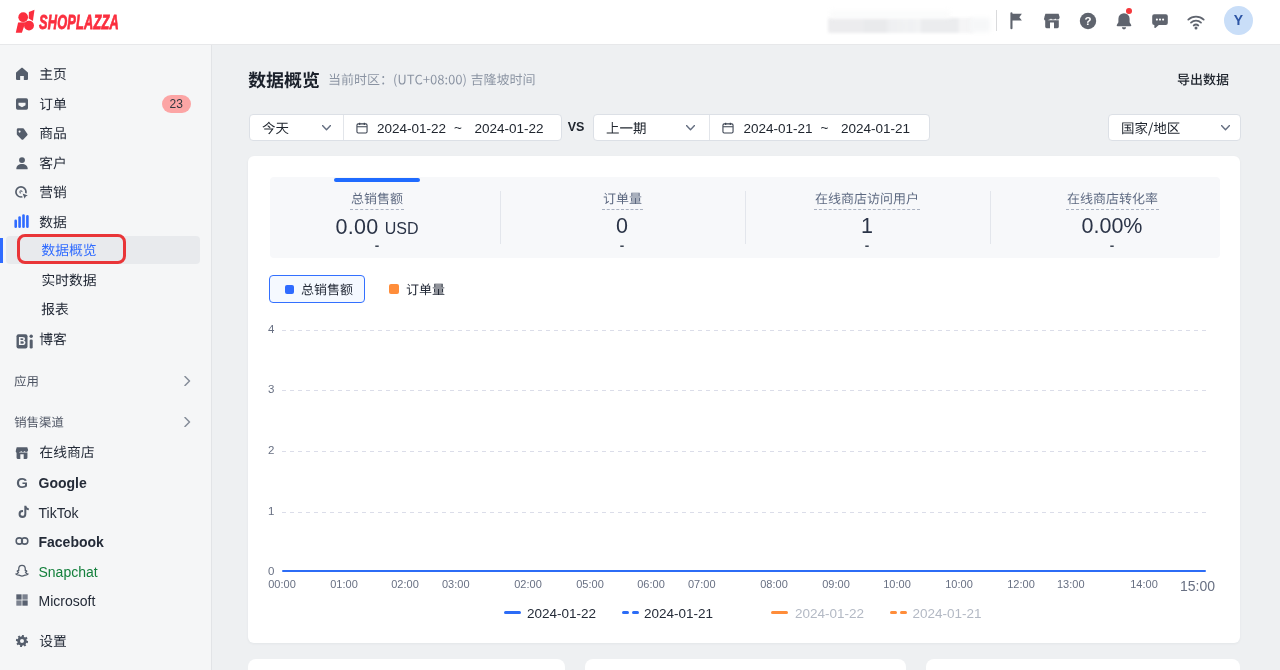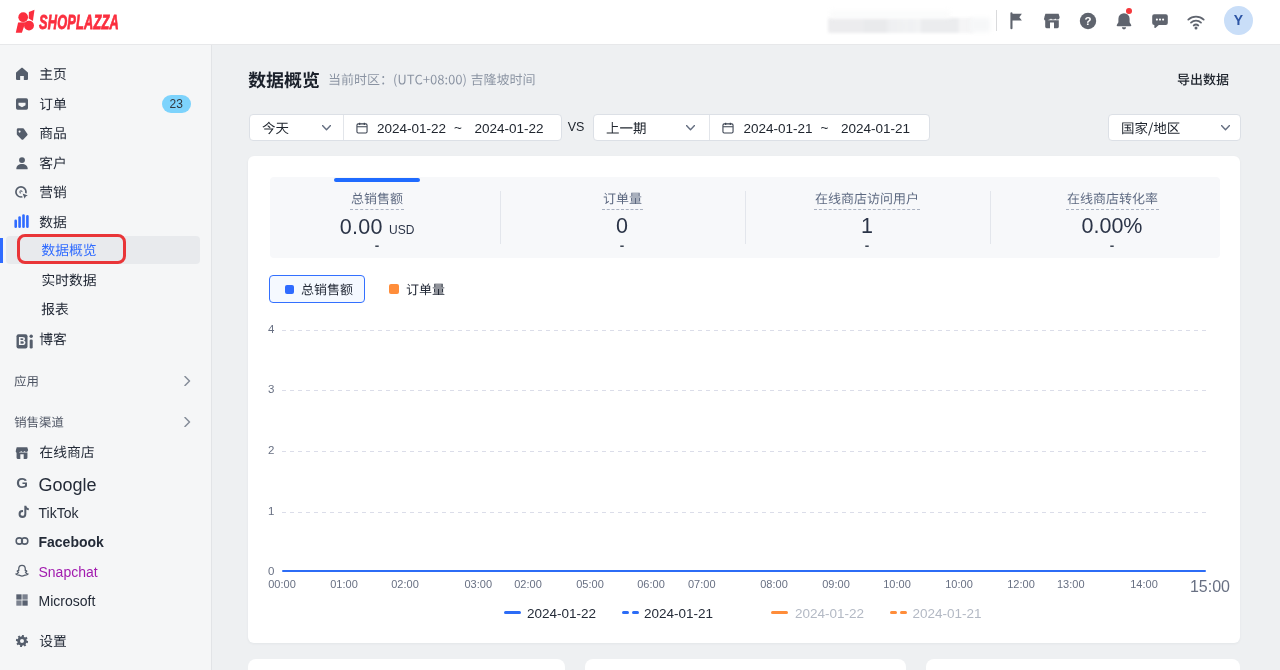--- a/index.html
+++ b/index.html
@@ -89,29 +89,29 @@
   </svg>
 <svg style="position:absolute;left:14px;top:372.2px;overflow:visible" width="25" height="18" viewBox="0 -13.8 25 18.1">
     <path d="M3.3 -6.1C3.8 -4.8 4.4 -3.0 4.7 -1.8L5.5 -2.2C5.3 -3.4 4.7 -5.1 4.1 -6.5ZM6.0 -6.8C6.4 -5.5 6.9 -3.7 7.1 -2.5L8.0 -2.8C7.8 -4.0 7.3 -5.7 6.9 -7.1ZM5.9 -10.4C6.1 -9.9 6.3 -9.3 6.5 -8.9H1.5V-5.5C1.5 -3.7 1.4 -1.2 0.5 0.6C0.7 0.7 1.1 0.9 1.3 1.1C2.3 -0.8 2.5 -3.6 2.5 -5.5V-8.0H11.8V-8.9H7.6C7.4 -9.3 7.1 -10.1 6.8 -10.6ZM2.6 -0.5V0.4H11.9V-0.5H8.6C9.7 -2.4 10.6 -4.7 11.2 -6.8L10.2 -7.1C9.8 -5.0 8.8 -2.4 7.6 -0.5Z M14.4 -9.6V-5.1C14.4 -3.3 14.3 -1.1 12.9 0.5C13.1 0.6 13.5 0.9 13.6 1.1C14.6 0.0 15.0 -1.4 15.2 -2.8H18.3V0.9H19.3V-2.8H22.7V-0.3C22.7 -0.1 22.6 0.0 22.3 0.0C22.1 0.1 21.2 0.1 20.4 0.0C20.5 0.3 20.6 0.7 20.7 0.9C21.9 0.9 22.6 0.9 23.0 0.8C23.4 0.6 23.6 0.3 23.6 -0.3V-9.6ZM15.3 -8.7H18.3V-6.7H15.3ZM22.7 -8.7V-6.7H19.3V-8.7ZM15.3 -5.8H18.3V-3.7H15.3C15.3 -4.2 15.3 -4.7 15.3 -5.1ZM22.7 -5.8V-3.7H19.3V-5.8Z" fill="#4d5463"></path>
   </svg>
 <svg style="position:absolute;left:14px;top:413.2px;overflow:visible" width="50" height="18" viewBox="0 -13.8 50 18.1">
     <path d="M5.5 -9.7C6.0 -9.0 6.5 -8.0 6.7 -7.4L7.5 -7.8C7.2 -8.4 6.7 -9.4 6.2 -10.1ZM11.1 -10.2C10.8 -9.4 10.2 -8.4 9.8 -7.8L10.5 -7.4C10.9 -8.0 11.5 -9.0 11.9 -9.8ZM2.2 -10.5C1.9 -9.3 1.2 -8.2 0.5 -7.5C0.6 -7.3 0.9 -6.8 0.9 -6.6C1.3 -7.0 1.7 -7.6 2.1 -8.1H5.1V-9.0H2.5C2.7 -9.4 2.9 -9.8 3.0 -10.2ZM0.8 -4.3V-3.4H2.6V-1.0C2.6 -0.4 2.2 -0.1 2.0 0.1C2.1 0.2 2.4 0.6 2.4 0.8C2.6 0.6 3.0 0.4 5.1 -0.8C5.0 -0.9 4.9 -1.3 4.9 -1.6L3.4 -0.8V-3.4H5.2V-4.3H3.4V-6.0H4.9V-6.8H1.3V-6.0H2.6V-4.3ZM6.5 -3.9H10.7V-2.5H6.5ZM6.5 -4.7V-6.1H10.7V-4.7ZM8.2 -10.5V-6.9H5.7V1.0H6.5V-1.7H10.7V-0.2C10.7 -0.0 10.6 0.0 10.5 0.0C10.3 0.1 9.6 0.1 8.9 0.0C9.1 0.3 9.2 0.7 9.2 0.9C10.2 0.9 10.8 0.9 11.1 0.7C11.4 0.6 11.6 0.3 11.6 -0.2V-6.9L10.7 -6.9H9.1V-10.5Z M15.6 -10.5C15.0 -9.1 14.0 -7.7 12.9 -6.8C13.1 -6.7 13.4 -6.3 13.6 -6.1C13.9 -6.5 14.3 -6.9 14.7 -7.3V-3.2H15.6V-3.7H23.8V-4.4H19.7V-5.4H22.9V-6.0H19.7V-6.9H22.9V-7.6H19.7V-8.4H23.5V-9.1H19.9C19.7 -9.6 19.4 -10.1 19.2 -10.5L18.3 -10.3C18.5 -9.9 18.7 -9.5 18.9 -9.1H15.9C16.1 -9.5 16.3 -9.9 16.5 -10.2ZM14.7 -2.8V1.0H15.6V0.4H22.1V1.0H23.0V-2.8ZM15.6 -0.4V-2.0H22.1V-0.4ZM18.8 -6.9V-6.0H15.6V-6.9ZM18.8 -7.6H15.6V-8.4H18.8ZM18.8 -5.4V-4.4H15.6V-5.4Z M25.5 -8.1C26.3 -7.9 27.2 -7.5 27.7 -7.1L28.2 -7.8C27.7 -8.2 26.7 -8.5 26.0 -8.8ZM26.4 -9.9C27.2 -9.6 28.1 -9.2 28.6 -8.9L29.0 -9.5C28.5 -9.9 27.6 -10.3 26.9 -10.5ZM25.9 -4.4 26.5 -3.7C27.3 -4.6 28.3 -5.6 29.1 -6.5L28.5 -7.2C27.6 -6.2 26.6 -5.1 25.9 -4.4ZM36.5 -10.1H29.7V-4.3H30.8V-3.3H25.7V-2.5H29.9C28.8 -1.4 27.0 -0.4 25.5 0.1C25.7 0.2 25.9 0.6 26.1 0.8C27.8 0.2 29.6 -0.9 30.8 -2.2V1.0H31.7V-2.1C32.9 -0.9 34.7 0.2 36.4 0.7C36.5 0.5 36.8 0.1 37.0 -0.1C35.4 -0.5 33.6 -1.4 32.5 -2.5H36.8V-3.3H31.7V-4.3H36.7V-5.1H30.6V-6.0H35.9V-8.5H30.6V-9.3H36.5ZM30.6 -7.8H35.0V-6.7H30.6Z M38.3 -9.6C39.0 -8.9 39.8 -8.0 40.1 -7.5L40.9 -8.0C40.5 -8.6 39.7 -9.4 39.0 -10.0ZM43.2 -4.6H47.4V-3.6H43.2ZM43.2 -2.9H47.4V-1.8H43.2ZM43.2 -6.3H47.4V-5.3H43.2ZM42.3 -7.0V-1.1H48.3V-7.0H45.3C45.4 -7.3 45.6 -7.7 45.7 -8.1H49.3V-8.8H47.0C47.3 -9.3 47.6 -9.8 47.9 -10.2L47.0 -10.5C46.8 -10.0 46.4 -9.3 46.0 -8.8H43.7L44.4 -9.2C44.2 -9.5 43.8 -10.1 43.5 -10.6L42.7 -10.2C43.0 -9.8 43.4 -9.2 43.5 -8.8H41.4V-8.1H44.7C44.6 -7.7 44.5 -7.3 44.4 -7.0ZM40.8 -6.0H38.1V-5.2H39.9V-1.3C39.3 -1.1 38.7 -0.6 38.0 0.1L38.6 0.9C39.2 0.1 39.9 -0.6 40.3 -0.6C40.6 -0.6 41.0 -0.2 41.5 0.1C42.4 0.6 43.5 0.7 45.0 0.7C46.2 0.7 48.4 0.6 49.3 0.6C49.3 0.3 49.4 -0.1 49.5 -0.3C48.3 -0.2 46.5 -0.1 45.0 -0.1C43.6 -0.1 42.5 -0.2 41.8 -0.7C41.3 -0.9 41.0 -1.1 40.8 -1.2Z" fill="#4d5463"></path>
   </svg>
 <svg style="position:absolute;left:38.5px;top:442.1px;overflow:visible" width="56" height="20" viewBox="0 -15.4 56 20.3">
     <path d="M5.5 -11.8C5.3 -11.0 5.0 -10.3 4.7 -9.6H0.9V-8.6H4.3C3.4 -6.8 2.1 -5.1 0.5 -4.0C0.7 -3.8 1.0 -3.3 1.1 -3.0C1.7 -3.5 2.2 -3.9 2.7 -4.5V1.1H3.8V-5.7C4.4 -6.6 5.0 -7.6 5.5 -8.6H13.1V-9.6H5.9C6.1 -10.2 6.4 -10.9 6.6 -11.5ZM8.4 -7.9V-5.2H5.2V-4.2H8.4V-0.2H4.7V0.8H13.1V-0.2H9.4V-4.2H12.6V-5.2H9.4V-7.9Z M14.8 -0.8 15.0 0.3C16.3 -0.1 17.9 -0.6 19.6 -1.1L19.4 -2.0C17.7 -1.5 15.9 -1.0 14.8 -0.8ZM23.9 -10.9C24.6 -10.6 25.4 -10.0 25.9 -9.6L26.5 -10.3C26.1 -10.7 25.2 -11.2 24.5 -11.5ZM15.0 -5.9C15.2 -6.0 15.5 -6.1 17.2 -6.3C16.6 -5.4 16.1 -4.7 15.8 -4.4C15.4 -3.9 15.1 -3.6 14.8 -3.5C14.9 -3.2 15.0 -2.8 15.1 -2.5C15.4 -2.7 15.9 -2.9 19.4 -3.6C19.3 -3.8 19.3 -4.2 19.4 -4.5L16.6 -3.9C17.7 -5.2 18.7 -6.7 19.6 -8.3L18.7 -8.8C18.5 -8.3 18.2 -7.8 17.9 -7.3L16.1 -7.1C16.9 -8.3 17.7 -9.8 18.3 -11.3L17.3 -11.7C16.8 -10.0 15.8 -8.2 15.5 -7.8C15.1 -7.3 14.9 -7.0 14.7 -6.9C14.8 -6.6 15.0 -6.1 15.0 -5.9ZM26.4 -4.9C25.9 -4.0 25.1 -3.2 24.2 -2.5C24.0 -3.2 23.8 -4.1 23.6 -5.1L27.2 -5.8L27.0 -6.7L23.5 -6.1C23.4 -6.7 23.4 -7.3 23.3 -7.9L26.8 -8.5L26.6 -9.4L23.3 -8.9C23.2 -9.8 23.2 -10.8 23.2 -11.8H22.2C22.2 -10.7 22.2 -9.7 22.3 -8.7L20.1 -8.4L20.2 -7.4L22.3 -7.8C22.4 -7.1 22.4 -6.5 22.5 -5.9L19.8 -5.4L19.9 -4.4L22.6 -4.9C22.8 -3.8 23.0 -2.7 23.3 -1.9C22.1 -1.1 20.8 -0.4 19.3 0.0C19.6 0.2 19.9 0.6 20.0 0.9C21.3 0.4 22.6 -0.2 23.7 -0.9C24.2 0.3 25.0 1.1 26.0 1.1C27.0 1.1 27.3 0.6 27.5 -1.0C27.2 -1.1 26.9 -1.3 26.7 -1.5C26.6 -0.3 26.5 0.1 26.1 0.1C25.5 0.1 25.0 -0.5 24.5 -1.5C25.6 -2.4 26.6 -3.4 27.3 -4.5Z M31.8 -9.0C32.1 -8.5 32.5 -7.8 32.7 -7.4L33.7 -7.8C33.5 -8.2 33.1 -8.8 32.8 -9.3ZM35.8 -5.7C36.8 -5.0 38.0 -4.1 38.6 -3.5L39.2 -4.2C38.6 -4.8 37.4 -5.7 36.4 -6.3ZM33.5 -6.2C32.9 -5.5 31.9 -4.8 31.1 -4.3C31.2 -4.1 31.5 -3.6 31.6 -3.4C32.5 -4.0 33.6 -5.0 34.3 -5.8ZM37.2 -9.2C37.0 -8.7 36.6 -7.9 36.2 -7.3H29.7V1.1H30.7V-6.4H39.4V-0.1C39.4 0.2 39.3 0.2 39.1 0.2C38.9 0.3 38.1 0.3 37.2 0.2C37.3 0.5 37.5 0.8 37.5 1.0C38.7 1.0 39.4 1.0 39.8 0.9C40.3 0.8 40.4 0.5 40.4 -0.0V-7.3H37.3C37.6 -7.8 38.0 -8.4 38.3 -9.0ZM32.4 -3.9V-0.0H33.3V-0.7H37.5V-3.9ZM33.3 -3.1H36.7V-1.5H33.3ZM34.2 -11.6C34.4 -11.2 34.6 -10.7 34.7 -10.2H28.9V-9.3H41.2V-10.2H35.9C35.7 -10.7 35.4 -11.3 35.2 -11.8Z M46.1 -4.0V0.9H47.1V0.4H53.0V0.9H54.1V-4.0H50.2V-5.9H54.8V-6.9H50.2V-8.6H49.2V-4.0ZM47.1 -0.6V-3.1H53.0V-0.6ZM48.5 -11.5C48.8 -11.0 49.1 -10.5 49.3 -10.1H43.8V-6.4C43.8 -4.4 43.6 -1.5 42.4 0.5C42.7 0.6 43.1 1.0 43.3 1.1C44.6 -1.0 44.8 -4.2 44.8 -6.4V-9.0H55.2V-10.1H50.4C50.3 -10.6 49.9 -11.2 49.5 -11.7Z" fill="#242b38"></path>
   </svg>
-<div style="position:absolute;left:38.5px;top:475px;font-size:18px;color:#242b38;font-weight:400;white-space:nowrap;">Google</div>
+<div style="position:absolute;left:38.5px;top:475px;font-size:14px;color:#242b38;font-weight:700;white-space:nowrap;">Google</div>
 <div style="position:absolute;left:38.5px;top:504.5px;font-size:14px;color:#242b38;font-weight:400;white-space:nowrap;">TikTok</div>
 <div style="position:absolute;left:38.5px;top:534px;font-size:14px;color:#242b38;font-weight:700;white-space:nowrap;">Facebook</div>
-<div style="position:absolute;left:38.5px;top:563.5px;font-size:14px;color:#a21caf;font-weight:400;white-space:nowrap;">Snapchat</div>
+<div style="position:absolute;left:38.5px;top:563.5px;font-size:14px;color:#15803d;font-weight:400;white-space:nowrap;">Snapchat</div>
 <div style="position:absolute;left:38.5px;top:593px;font-size:14px;color:#242b38;font-weight:400;white-space:nowrap;">Microsoft</div>
 <svg style="position:absolute;left:38.5px;top:630.6px;overflow:visible" width="28" height="20" viewBox="0 -15.4 28 20.3">
     <path d="M1.7 -10.9C2.5 -10.2 3.4 -9.3 3.8 -8.7L4.5 -9.4C4.1 -10.0 3.1 -10.9 2.4 -11.5ZM0.6 -7.4V-6.4H2.6V-1.3C2.6 -0.7 2.1 -0.2 1.9 -0.1C2.1 0.2 2.4 0.6 2.5 0.8C2.7 0.6 3.0 0.3 5.5 -1.6C5.4 -1.8 5.2 -2.2 5.2 -2.5L3.6 -1.3V-7.4ZM6.9 -11.3V-9.7C6.9 -8.7 6.6 -7.5 4.7 -6.7C4.9 -6.5 5.3 -6.1 5.4 -5.9C7.4 -6.8 7.9 -8.4 7.9 -9.7V-10.3H10.3V-8.0C10.3 -7.0 10.5 -6.6 11.5 -6.6C11.7 -6.6 12.4 -6.6 12.6 -6.6C12.9 -6.6 13.1 -6.6 13.3 -6.6C13.3 -6.9 13.2 -7.3 13.2 -7.5C13.0 -7.5 12.8 -7.5 12.6 -7.5C12.4 -7.5 11.7 -7.5 11.6 -7.5C11.4 -7.5 11.3 -7.6 11.3 -8.0V-11.3ZM11.3 -4.6C10.8 -3.5 10.0 -2.5 9.1 -1.8C8.1 -2.6 7.4 -3.5 6.9 -4.6ZM5.4 -5.6V-4.6H6.1L5.9 -4.5C6.5 -3.2 7.3 -2.1 8.3 -1.2C7.2 -0.5 6.0 -0.1 4.8 0.2C5.0 0.4 5.2 0.9 5.3 1.1C6.6 0.8 7.9 0.2 9.1 -0.5C10.1 0.2 11.4 0.8 12.8 1.2C13.0 0.9 13.3 0.4 13.5 0.2C12.1 -0.1 10.9 -0.5 9.9 -1.2C11.1 -2.2 12.1 -3.6 12.6 -5.3L12.0 -5.6L11.8 -5.6Z M23.1 -10.5H25.5V-9.2H23.1ZM19.8 -10.5H22.1V-9.2H19.8ZM16.6 -10.5H18.9V-9.2H16.6ZM16.7 -6.0V-0.1H14.8V0.7H27.2V-0.1H25.3V-6.0H20.9L21.1 -6.8H26.9V-7.6H21.3L21.4 -8.4H26.5V-11.2H15.6V-8.4H20.4L20.2 -7.6H15.0V-6.8H20.1L19.9 -6.0ZM17.7 -0.1V-1.0H24.3V-0.1ZM17.7 -3.9H24.3V-3.0H17.7ZM17.7 -4.5V-5.3H24.3V-4.5ZM17.7 -2.4H24.3V-1.6H17.7Z" fill="#242b38"></path>
   </svg>
-<div style="position:absolute;left:162px;top:94.7px;width:28.5px;height:18px;border-radius:9px;background:#7dd3fc;text-align:center;line-height:18px;font-size:12px;color:#32383f">23</div>
+<div style="position:absolute;left:162px;top:94.7px;width:28.5px;height:18px;border-radius:9px;background:#fca5a5;text-align:center;line-height:18px;font-size:12px;color:#32383f">23</div>
 <div style="position:absolute;left:16.5px;top:234px;width:103px;height:24px;border:3px solid #e93538;border-radius:8px"></div>
 <svg style="position:absolute;left:182px;top:376px" width="10" height="10" viewBox="0 0 10 10">
     <path d="M3 0.5 L7.5 5 L3 9.5" fill="none" stroke="#868d99" stroke-width="1.5" stroke-linecap="round" stroke-linejoin="round"></path>
   </svg>
 <svg style="position:absolute;left:182px;top:417px" width="10" height="10" viewBox="0 0 10 10">
     <path d="M3 0.5 L7.5 5 L3 9.5" fill="none" stroke="#868d99" stroke-width="1.5" stroke-linecap="round" stroke-linejoin="round"></path>
   </svg>
 <svg style="position:absolute;left:13.7px;top:66.0px" width="16" height="16" viewBox="0 0 20 20">
     <path d="M9.4 2.3 a1 1 0 0 1 1.2 0 L17 7.9 a1.3 1.3 0 0 1 .5 1 v7.4 a1.35 1.35 0 0 1 -1.35 1.35 H12.3 V12.4 H7.7 v5.25 H3.85 A1.35 1.35 0 0 1 2.5 16.3 V8.9 a1.3 1.3 0 0 1 .5 -1 Z" fill="#555e6c"></path>
   </svg>
@@ -192,21 +192,21 @@
 <div style="position:absolute;left:1108px;top:114px;width:133px;height:27px;background:#fff;border:1px solid #dce0e6;box-sizing:border-box;border-radius:4px"></div>
 <svg style="position:absolute;left:262px;top:117.7px;overflow:visible" width="27" height="20" viewBox="0 -14.9 27 19.6">
     <path d="M5.3 -7.2C6.2 -6.5 7.3 -5.6 7.8 -5.0L8.6 -5.7C8.0 -6.3 6.8 -7.2 6.0 -7.8ZM2.2 -4.7V-3.7H9.7C8.8 -2.4 7.4 -0.7 6.2 0.6L7.3 1.1C8.7 -0.6 10.5 -2.9 11.6 -4.4L10.8 -4.8L10.6 -4.7ZM6.7 -11.4C5.3 -9.4 2.9 -7.5 0.5 -6.4C0.8 -6.2 1.1 -5.8 1.2 -5.5C3.3 -6.5 5.3 -8.1 6.8 -9.8C8.3 -8.2 10.4 -6.5 12.2 -5.6C12.4 -5.9 12.8 -6.3 13.0 -6.5C11.1 -7.3 8.8 -9.0 7.4 -10.6L7.7 -11.0Z M14.4 -6.1V-5.1H19.4C18.9 -3.2 17.6 -1.2 14.1 0.2C14.3 0.4 14.6 0.8 14.7 1.1C18.2 -0.4 19.6 -2.4 20.3 -4.4C21.4 -1.7 23.2 0.1 25.9 1.0C26.0 0.8 26.3 0.4 26.5 0.1C23.8 -0.7 21.9 -2.6 21.0 -5.1H26.1V-6.1H20.6C20.7 -6.7 20.7 -7.2 20.7 -7.7V-9.3H25.6V-10.3H14.9V-9.3H19.6V-7.7C19.6 -7.2 19.6 -6.7 19.5 -6.1Z" fill="#20262f"></path>
   </svg>
 <svg style="position:absolute;left:606px;top:117.7px;overflow:visible" width="40" height="20" viewBox="0 -14.9 40 19.6">
     <path d="M5.8 -11.1V-0.6H0.7V0.4H12.8V-0.6H6.8V-6.0H11.9V-7.0H6.8V-11.1Z M14.1 -5.8V-4.7H26.5V-5.8Z M29.4 -1.9C29.0 -1.0 28.3 -0.1 27.5 0.5C27.8 0.6 28.2 0.9 28.4 1.1C29.1 0.4 29.9 -0.6 30.4 -1.7ZM31.3 -1.5C31.9 -0.9 32.5 0.0 32.7 0.6L33.6 0.1C33.3 -0.5 32.7 -1.3 32.1 -1.9ZM38.5 -9.7V-7.6H35.8V-9.7ZM34.8 -10.7V-5.8C34.8 -3.8 34.7 -1.2 33.6 0.6C33.8 0.7 34.2 1.0 34.4 1.1C35.2 -0.1 35.6 -1.9 35.7 -3.5H38.5V-0.2C38.5 -0.0 38.5 0.0 38.3 0.1C38.1 0.1 37.4 0.1 36.7 0.0C36.8 0.3 36.9 0.8 37.0 1.0C38.0 1.0 38.6 1.0 39.0 0.8C39.4 0.7 39.5 0.4 39.5 -0.2V-10.7ZM38.5 -6.7V-4.4H35.7C35.8 -4.9 35.8 -5.3 35.8 -5.8V-6.7ZM32.2 -11.2V-9.5H29.8V-11.2H28.8V-9.5H27.7V-8.6H28.8V-3.1H27.5V-2.2H34.2V-3.1H33.2V-8.6H34.2V-9.5H33.2V-11.2ZM29.8 -8.6H32.2V-7.4H29.8ZM29.8 -6.6H32.2V-5.3H29.8ZM29.8 -4.5H32.2V-3.1H29.8Z" fill="#20262f"></path>
   </svg>
 <svg style="position:absolute;left:1121px;top:117.7px;overflow:visible" width="59" height="20" viewBox="0 -14.9 59 19.6">
     <path d="M8.0 -4.3C8.5 -3.9 9.1 -3.2 9.3 -2.8L10.0 -3.2C9.7 -3.6 9.2 -4.3 8.7 -4.7ZM3.1 -2.6V-1.8H10.5V-2.6H7.2V-4.9H9.9V-5.8H7.2V-7.7H10.2V-8.6H3.3V-7.7H6.2V-5.8H3.6V-4.9H6.2V-2.6ZM1.2 -10.7V1.1H2.2V0.4H11.3V1.1H12.3V-10.7ZM2.2 -0.5V-9.8H11.3V-0.5Z M19.2 -11.1C19.4 -10.8 19.6 -10.5 19.7 -10.1H14.6V-7.3H15.6V-9.2H24.9V-7.3H26.0V-10.1H20.9C20.8 -10.5 20.5 -11.0 20.3 -11.4ZM24.2 -6.5C23.4 -5.8 22.2 -4.9 21.2 -4.2C20.9 -5.0 20.4 -5.7 19.8 -6.3C20.1 -6.5 20.5 -6.8 20.7 -7.0H24.2V-7.9H16.3V-7.0H19.4C18.1 -6.2 16.3 -5.5 14.6 -5.0C14.8 -4.9 15.0 -4.4 15.1 -4.3C16.4 -4.6 17.8 -5.2 19.0 -5.8C19.3 -5.6 19.5 -5.3 19.7 -5.0C18.5 -4.2 16.3 -3.2 14.6 -2.8C14.7 -2.6 15.0 -2.2 15.1 -2.0C16.7 -2.5 18.8 -3.5 20.1 -4.4C20.3 -4.0 20.4 -3.7 20.5 -3.4C19.1 -2.2 16.5 -0.9 14.3 -0.4C14.5 -0.2 14.7 0.2 14.8 0.4C16.8 -0.2 19.1 -1.3 20.7 -2.5C20.8 -1.4 20.5 -0.4 20.1 -0.1C19.9 0.1 19.6 0.1 19.3 0.1C19.0 0.1 18.5 0.1 18.0 0.1C18.2 0.4 18.3 0.8 18.3 1.0C18.7 1.0 19.2 1.1 19.5 1.1C20.1 1.1 20.4 0.9 20.9 0.6C21.6 0.0 21.9 -1.7 21.5 -3.4L22.1 -3.8C22.9 -1.8 24.1 -0.3 25.9 0.5C26.0 0.2 26.3 -0.1 26.5 -0.3C24.8 -1.0 23.5 -2.5 22.9 -4.3C23.7 -4.8 24.4 -5.3 25.0 -5.8Z M27.1 2.4H28.1L32.1 -10.7H31.2Z M38.1 -10.1V-6.4L36.6 -5.8L37.0 -4.9L38.1 -5.3V-1.1C38.1 0.4 38.5 0.8 40.1 0.8C40.4 0.8 43.0 0.8 43.4 0.8C44.8 0.8 45.2 0.2 45.3 -1.7C45.0 -1.7 44.6 -1.9 44.4 -2.1C44.3 -0.5 44.2 -0.1 43.4 -0.1C42.8 -0.1 40.6 -0.1 40.1 -0.1C39.2 -0.1 39.1 -0.3 39.1 -1.0V-5.8L40.9 -6.5V-1.9H41.8V-6.9L43.7 -7.7C43.7 -5.6 43.7 -4.1 43.6 -3.7C43.6 -3.4 43.4 -3.4 43.2 -3.4C43.1 -3.4 42.6 -3.4 42.3 -3.4C42.4 -3.2 42.5 -2.8 42.6 -2.5C42.9 -2.5 43.5 -2.5 43.8 -2.6C44.2 -2.7 44.5 -3.0 44.6 -3.5C44.7 -4.0 44.7 -6.1 44.7 -8.6L44.7 -8.8L44.0 -9.1L43.8 -8.9L43.6 -8.7L41.8 -8.0V-11.3H40.9V-7.6L39.1 -6.8V-10.1ZM32.7 -2.1 33.1 -1.1C34.3 -1.6 35.9 -2.3 37.3 -3.0L37.1 -3.9L35.5 -3.2V-7.1H37.1V-8.1H35.5V-11.2H34.6V-8.1H32.9V-7.1H34.6V-2.8C33.9 -2.5 33.3 -2.3 32.7 -2.1Z M58.3 -10.6H47.1V0.7H58.6V-0.3H48.1V-9.6H58.3ZM49.3 -7.9C50.3 -7.0 51.5 -6.0 52.6 -5.0C51.5 -3.8 50.2 -2.8 48.8 -2.0C49.1 -1.8 49.5 -1.4 49.7 -1.2C50.9 -2.1 52.2 -3.1 53.3 -4.3C54.5 -3.2 55.5 -2.1 56.2 -1.2L57.0 -2.0C56.3 -2.8 55.2 -3.9 54.0 -5.0C55.0 -6.1 55.9 -7.3 56.6 -8.6L55.7 -9.0C55.0 -7.8 54.2 -6.7 53.3 -5.7C52.2 -6.7 51.0 -7.7 50.0 -8.5Z" fill="#20262f"></path>
   </svg>
-<div style="position:absolute;left:556px;top:120px;width:40px;text-align:center;font-size:12.5px;font-weight:400;color:#20262f">VS</div>
+<div style="position:absolute;left:556px;top:120px;width:40px;text-align:center;font-size:12.5px;font-weight:700;color:#20262f">VS</div>
 <svg style="position:absolute;left:321.5px;top:125.0px" width="9" height="6" viewBox="0 0 9 6">
     <path d="M0.5 0.5 L4.5 4.7 L8.5 0.5" fill="none" stroke="#646e80" stroke-width="1.4" stroke-linecap="round" stroke-linejoin="round"></path>
   </svg>
 <svg style="position:absolute;left:685.5px;top:125.0px" width="9" height="6" viewBox="0 0 9 6">
     <path d="M0.5 0.5 L4.5 4.7 L8.5 0.5" fill="none" stroke="#646e80" stroke-width="1.4" stroke-linecap="round" stroke-linejoin="round"></path>
   </svg>
 <svg style="position:absolute;left:1220.5px;top:125.0px" width="9" height="6" viewBox="0 0 9 6">
     <path d="M0.5 0.5 L4.5 4.7 L8.5 0.5" fill="none" stroke="#646e80" stroke-width="1.4" stroke-linecap="round" stroke-linejoin="round"></path>
   </svg>
 <svg style="position:absolute;left:356px;top:121.5px" width="12" height="12" viewBox="0 0 14 14">
@@ -242,21 +242,21 @@
   </svg>
 <div style="position:absolute;left:601.5px;top:207.5px;width:41.0px;height:1px;border-bottom:1px dashed #a9b1c0"></div>
 <svg style="position:absolute;left:815.0px;top:189.2px;overflow:visible" width="104" height="19" viewBox="0 -14.3 104 18.9">
     <path d="M5.1 -10.9C4.9 -10.3 4.7 -9.6 4.4 -8.9H0.8V-8.0H4.0C3.1 -6.3 2.0 -4.8 0.5 -3.7C0.7 -3.5 0.9 -3.1 1.0 -2.8C1.5 -3.2 2.1 -3.7 2.5 -4.1V1.0H3.5V-5.3C4.1 -6.1 4.6 -7.0 5.1 -8.0H12.2V-8.9H5.5C5.7 -9.5 5.9 -10.1 6.1 -10.7ZM7.8 -7.3V-4.8H4.8V-3.9H7.8V-0.2H4.3V0.7H12.2V-0.2H8.7V-3.9H11.7V-4.8H8.7V-7.3Z M13.7 -0.7 13.9 0.2C15.1 -0.1 16.7 -0.6 18.2 -1.0L18.0 -1.9C16.4 -1.4 14.8 -1.0 13.7 -0.7ZM22.2 -10.1C22.8 -9.8 23.6 -9.3 24.0 -9.0L24.6 -9.6C24.2 -9.9 23.4 -10.4 22.7 -10.7ZM13.9 -5.5C14.1 -5.6 14.4 -5.7 16.0 -5.9C15.4 -5.0 14.9 -4.4 14.7 -4.1C14.3 -3.6 14.0 -3.3 13.7 -3.3C13.8 -3.0 14.0 -2.6 14.0 -2.4C14.3 -2.5 14.7 -2.7 18.0 -3.3C18.0 -3.5 18.0 -3.9 18.0 -4.1L15.4 -3.7C16.4 -4.8 17.4 -6.3 18.2 -7.7L17.4 -8.2C17.1 -7.7 16.9 -7.2 16.6 -6.7L14.9 -6.6C15.7 -7.7 16.5 -9.1 17.0 -10.5L16.1 -10.9C15.6 -9.3 14.6 -7.7 14.4 -7.2C14.1 -6.8 13.8 -6.5 13.6 -6.4C13.7 -6.2 13.9 -5.7 13.9 -5.5ZM24.5 -4.5C24.0 -3.7 23.3 -3.0 22.5 -2.3C22.3 -3.0 22.1 -3.8 21.9 -4.8L25.3 -5.4L25.1 -6.3L21.8 -5.6C21.8 -6.2 21.7 -6.8 21.7 -7.4L24.9 -7.9L24.7 -8.7L21.6 -8.2C21.6 -9.1 21.6 -10.0 21.6 -10.9H20.6C20.6 -10.0 20.6 -9.0 20.7 -8.1L18.6 -7.8L18.8 -6.9L20.7 -7.2C20.8 -6.6 20.8 -6.0 20.9 -5.5L18.4 -5.0L18.5 -4.1L21.0 -4.6C21.2 -3.5 21.4 -2.5 21.7 -1.7C20.6 -1.0 19.3 -0.4 18.0 0.0C18.2 0.2 18.4 0.6 18.6 0.8C19.8 0.4 20.9 -0.2 22.0 -0.9C22.5 0.3 23.2 1.0 24.1 1.0C25.0 1.0 25.3 0.6 25.5 -0.9C25.3 -1.0 25.0 -1.2 24.8 -1.4C24.7 -0.2 24.6 0.1 24.2 0.1C23.7 0.1 23.2 -0.5 22.8 -1.4C23.8 -2.2 24.7 -3.1 25.4 -4.1Z M29.6 -8.4C29.8 -7.9 30.2 -7.2 30.4 -6.8L31.3 -7.2C31.1 -7.6 30.7 -8.2 30.4 -8.7ZM33.3 -5.3C34.1 -4.6 35.3 -3.8 35.8 -3.2L36.4 -3.9C35.8 -4.4 34.7 -5.3 33.8 -5.8ZM31.1 -5.7C30.6 -5.1 29.6 -4.4 28.9 -4.0C29.0 -3.8 29.2 -3.4 29.3 -3.2C30.1 -3.7 31.2 -4.6 31.9 -5.4ZM34.6 -8.6C34.3 -8.1 34.0 -7.3 33.6 -6.8H27.5V1.0H28.5V-6.0H36.6V-0.1C36.6 0.2 36.5 0.2 36.3 0.2C36.1 0.2 35.3 0.2 34.5 0.2C34.7 0.4 34.8 0.7 34.8 1.0C36.0 1.0 36.6 1.0 37.0 0.8C37.4 0.7 37.5 0.5 37.5 -0.0V-6.8H34.6C34.9 -7.3 35.3 -7.8 35.6 -8.3ZM30.1 -3.6V-0.0H30.9V-0.6H34.9V-3.6ZM30.9 -2.9H34.0V-1.4H30.9ZM31.7 -10.7C31.9 -10.4 32.1 -9.9 32.2 -9.5H26.8V-8.7H38.2V-9.5H33.3C33.1 -9.9 32.9 -10.5 32.7 -11.0Z M42.8 -3.8V0.9H43.7V0.4H49.3V0.8H50.2V-3.8H46.6V-5.5H50.9V-6.4H46.6V-8.0H45.6V-3.8ZM43.7 -0.5V-2.8H49.3V-0.5ZM45.1 -10.7C45.3 -10.3 45.6 -9.8 45.7 -9.3H40.6V-5.9C40.6 -4.0 40.5 -1.4 39.4 0.5C39.6 0.6 40.1 0.9 40.2 1.0C41.4 -0.9 41.6 -3.9 41.6 -5.9V-8.4H51.3V-9.3H46.8C46.7 -9.8 46.3 -10.4 46.0 -10.9Z M59.7 -10.7C59.9 -10.0 60.2 -9.2 60.3 -8.7L61.3 -9.0C61.2 -9.5 60.9 -10.3 60.6 -10.9ZM53.6 -10.1C54.2 -9.5 55.1 -8.6 55.5 -8.1L56.2 -8.8C55.8 -9.3 54.9 -10.1 54.3 -10.7ZM56.9 -8.6V-7.7H58.7C58.7 -4.4 58.5 -1.3 56.4 0.4C56.6 0.5 57.0 0.8 57.1 1.1C58.7 -0.3 59.3 -2.4 59.6 -4.9H62.5C62.3 -1.7 62.2 -0.4 61.9 -0.1C61.8 0.0 61.6 0.1 61.4 0.1C61.2 0.1 60.5 0.0 59.8 -0.0C60.0 0.2 60.1 0.6 60.1 0.9C60.8 0.9 61.4 1.0 61.8 0.9C62.2 0.9 62.5 0.8 62.7 0.5C63.1 0.0 63.3 -1.4 63.5 -5.3C63.5 -5.5 63.5 -5.8 63.5 -5.8H59.6C59.7 -6.4 59.7 -7.0 59.7 -7.7H64.4V-8.6ZM52.6 -6.9V-5.9H54.6V-1.6C54.6 -1.0 54.1 -0.5 53.9 -0.4C54.1 -0.2 54.4 0.2 54.5 0.5C54.7 0.2 55.0 -0.1 57.3 -1.9C57.3 -2.1 57.1 -2.4 57.0 -2.7L55.6 -1.6V-6.9Z M66.2 -8.0V1.0H67.2V-8.0ZM66.4 -10.3C67.0 -9.6 67.9 -8.7 68.3 -8.1L69.0 -8.6C68.6 -9.2 67.7 -10.1 67.1 -10.8ZM69.6 -10.2V-9.3H75.8V-0.3C75.8 -0.1 75.7 -0.0 75.5 -0.0C75.3 -0.0 74.5 0.0 73.7 -0.0C73.9 0.2 74.0 0.7 74.1 0.9C75.1 0.9 75.8 0.9 76.2 0.8C76.6 0.6 76.8 0.3 76.8 -0.3V-10.2ZM69.2 -7.0V-1.3H70.1V-2.2H73.7V-7.0ZM70.1 -6.1H72.8V-3.1H70.1Z M80.0 -10.0V-5.3C80.0 -3.5 79.9 -1.2 78.4 0.5C78.6 0.6 79.0 0.9 79.2 1.1C80.2 0.0 80.6 -1.5 80.8 -3.0H84.1V0.9H85.1V-3.0H88.6V-0.3C88.6 -0.1 88.5 0.0 88.2 0.0C88.0 0.1 87.1 0.1 86.2 0.0C86.3 0.3 86.5 0.7 86.5 1.0C87.7 1.0 88.5 1.0 88.9 0.8C89.4 0.7 89.5 0.4 89.5 -0.3V-10.0ZM81.0 -9.1H84.1V-7.0H81.0ZM88.6 -9.1V-7.0H85.1V-9.1ZM81.0 -6.1H84.1V-3.9H80.9C80.9 -4.4 81.0 -4.8 81.0 -5.3ZM88.6 -6.1V-3.9H85.1V-6.1Z M94.2 -8.0H101.0V-5.4H94.2L94.2 -6.1ZM96.7 -10.7C97.0 -10.2 97.3 -9.4 97.4 -8.9H93.2V-6.1C93.2 -4.1 93.0 -1.4 91.4 0.5C91.7 0.6 92.1 0.9 92.3 1.1C93.6 -0.4 94.0 -2.6 94.2 -4.5H101.0V-3.6H102.0V-8.9H97.9L98.5 -9.1C98.3 -9.6 98.0 -10.4 97.7 -11.0Z" fill="#5c6880"></path>
   </svg>
 <div style="position:absolute;left:814.0px;top:207.5px;width:106.0px;height:1px;border-bottom:1px dashed #a9b1c0"></div>
 <svg style="position:absolute;left:1066.5px;top:189.2px;overflow:visible" width="91" height="19" viewBox="0 -14.3 91 18.9">
     <path d="M5.1 -10.9C4.9 -10.3 4.7 -9.6 4.4 -8.9H0.8V-8.0H4.0C3.1 -6.3 2.0 -4.8 0.5 -3.7C0.7 -3.5 0.9 -3.1 1.0 -2.8C1.5 -3.2 2.1 -3.7 2.5 -4.1V1.0H3.5V-5.3C4.1 -6.1 4.6 -7.0 5.1 -8.0H12.2V-8.9H5.5C5.7 -9.5 5.9 -10.1 6.1 -10.7ZM7.8 -7.3V-4.8H4.8V-3.9H7.8V-0.2H4.3V0.7H12.2V-0.2H8.7V-3.9H11.7V-4.8H8.7V-7.3Z M13.7 -0.7 13.9 0.2C15.1 -0.1 16.7 -0.6 18.2 -1.0L18.0 -1.9C16.4 -1.4 14.8 -1.0 13.7 -0.7ZM22.2 -10.1C22.8 -9.8 23.6 -9.3 24.0 -9.0L24.6 -9.6C24.2 -9.9 23.4 -10.4 22.7 -10.7ZM13.9 -5.5C14.1 -5.6 14.4 -5.7 16.0 -5.9C15.4 -5.0 14.9 -4.4 14.7 -4.1C14.3 -3.6 14.0 -3.3 13.7 -3.3C13.8 -3.0 14.0 -2.6 14.0 -2.4C14.3 -2.5 14.7 -2.7 18.0 -3.3C18.0 -3.5 18.0 -3.9 18.0 -4.1L15.4 -3.7C16.4 -4.8 17.4 -6.3 18.2 -7.7L17.4 -8.2C17.1 -7.7 16.9 -7.2 16.6 -6.7L14.9 -6.6C15.7 -7.7 16.5 -9.1 17.0 -10.5L16.1 -10.9C15.6 -9.3 14.6 -7.7 14.4 -7.2C14.1 -6.8 13.8 -6.5 13.6 -6.4C13.7 -6.2 13.9 -5.7 13.9 -5.5ZM24.5 -4.5C24.0 -3.7 23.3 -3.0 22.5 -2.3C22.3 -3.0 22.1 -3.8 21.9 -4.8L25.3 -5.4L25.1 -6.3L21.8 -5.6C21.8 -6.2 21.7 -6.8 21.7 -7.4L24.9 -7.9L24.7 -8.7L21.6 -8.2C21.6 -9.1 21.6 -10.0 21.6 -10.9H20.6C20.6 -10.0 20.6 -9.0 20.7 -8.1L18.6 -7.8L18.8 -6.9L20.7 -7.2C20.8 -6.6 20.8 -6.0 20.9 -5.5L18.4 -5.0L18.5 -4.1L21.0 -4.6C21.2 -3.5 21.4 -2.5 21.7 -1.7C20.6 -1.0 19.3 -0.4 18.0 0.0C18.2 0.2 18.4 0.6 18.6 0.8C19.8 0.4 20.9 -0.2 22.0 -0.9C22.5 0.3 23.2 1.0 24.1 1.0C25.0 1.0 25.3 0.6 25.5 -0.9C25.3 -1.0 25.0 -1.2 24.8 -1.4C24.7 -0.2 24.6 0.1 24.2 0.1C23.7 0.1 23.2 -0.5 22.8 -1.4C23.8 -2.2 24.7 -3.1 25.4 -4.1Z M29.6 -8.4C29.8 -7.9 30.2 -7.2 30.4 -6.8L31.3 -7.2C31.1 -7.6 30.7 -8.2 30.4 -8.7ZM33.3 -5.3C34.1 -4.6 35.3 -3.8 35.8 -3.2L36.4 -3.9C35.8 -4.4 34.7 -5.3 33.8 -5.8ZM31.1 -5.7C30.6 -5.1 29.6 -4.4 28.9 -4.0C29.0 -3.8 29.2 -3.4 29.3 -3.2C30.1 -3.7 31.2 -4.6 31.9 -5.4ZM34.6 -8.6C34.3 -8.1 34.0 -7.3 33.6 -6.8H27.5V1.0H28.5V-6.0H36.6V-0.1C36.6 0.2 36.5 0.2 36.3 0.2C36.1 0.2 35.3 0.2 34.5 0.2C34.7 0.4 34.8 0.7 34.8 1.0C36.0 1.0 36.6 1.0 37.0 0.8C37.4 0.7 37.5 0.5 37.5 -0.0V-6.8H34.6C34.9 -7.3 35.3 -7.8 35.6 -8.3ZM30.1 -3.6V-0.0H30.9V-0.6H34.9V-3.6ZM30.9 -2.9H34.0V-1.4H30.9ZM31.7 -10.7C31.9 -10.4 32.1 -9.9 32.2 -9.5H26.8V-8.7H38.2V-9.5H33.3C33.1 -9.9 32.9 -10.5 32.7 -11.0Z M42.8 -3.8V0.9H43.7V0.4H49.3V0.8H50.2V-3.8H46.6V-5.5H50.9V-6.4H46.6V-8.0H45.6V-3.8ZM43.7 -0.5V-2.8H49.3V-0.5ZM45.1 -10.7C45.3 -10.3 45.6 -9.8 45.7 -9.3H40.6V-5.9C40.6 -4.0 40.5 -1.4 39.4 0.5C39.6 0.6 40.1 0.9 40.2 1.0C41.4 -0.9 41.6 -3.9 41.6 -5.9V-8.4H51.3V-9.3H46.8C46.7 -9.8 46.3 -10.4 46.0 -10.9Z M53.1 -4.3C53.2 -4.4 53.6 -4.5 54.0 -4.5H55.2V-2.6L52.5 -2.2L52.7 -1.2L55.2 -1.7V1.0H56.1V-1.9L57.9 -2.2L57.8 -3.1L56.1 -2.8V-4.5H57.4V-5.4H56.1V-7.4H55.2V-5.4H53.9C54.3 -6.3 54.7 -7.4 55.0 -8.5H57.4V-9.4H55.3C55.4 -9.8 55.5 -10.3 55.6 -10.7L54.7 -10.9C54.6 -10.4 54.5 -9.9 54.4 -9.4H52.6V-8.5H54.1C53.8 -7.4 53.5 -6.5 53.4 -6.2C53.2 -5.7 53.0 -5.2 52.8 -5.2C52.9 -4.9 53.0 -4.5 53.1 -4.3ZM57.5 -7.0V-6.0H59.4C59.2 -5.1 58.9 -4.3 58.7 -3.6H62.4C62.0 -3.0 61.4 -2.2 60.9 -1.5C60.4 -1.8 60.0 -2.1 59.5 -2.3L58.9 -1.7C60.2 -0.9 61.8 0.3 62.5 1.1L63.2 0.3C62.8 -0.1 62.2 -0.5 61.6 -1.0C62.4 -2.1 63.3 -3.3 64.0 -4.3L63.3 -4.6L63.1 -4.5H60.0L60.5 -6.0H64.5V-7.0H60.7L61.1 -8.5H64.0V-9.4H61.4L61.8 -10.8L60.8 -10.9L60.4 -9.4H58.0V-8.5H60.2L59.7 -7.0Z M76.3 -9.0C75.4 -7.6 74.1 -6.4 72.7 -5.3V-10.7H71.7V-4.5C70.9 -3.9 70.0 -3.4 69.2 -3.0C69.4 -2.8 69.7 -2.5 69.9 -2.2C70.5 -2.6 71.1 -2.9 71.7 -3.3V-1.1C71.7 0.4 72.1 0.8 73.4 0.8C73.7 0.8 75.4 0.8 75.7 0.8C77.1 0.8 77.4 -0.1 77.5 -2.5C77.2 -2.6 76.8 -2.8 76.5 -3.0C76.4 -0.7 76.3 -0.2 75.7 -0.2C75.3 -0.2 73.8 -0.2 73.5 -0.2C72.9 -0.2 72.7 -0.3 72.7 -1.0V-4.0C74.4 -5.2 76.0 -6.7 77.2 -8.4ZM69.1 -10.9C68.3 -8.9 67.0 -7.0 65.5 -5.7C65.8 -5.5 66.1 -5.0 66.2 -4.8C66.7 -5.3 67.2 -5.9 67.7 -6.5V1.0H68.7V-8.0C69.2 -8.9 69.7 -9.8 70.0 -10.6Z M88.8 -8.4C88.3 -7.8 87.5 -7.1 86.9 -6.7L87.6 -6.2C88.2 -6.6 89.0 -7.3 89.6 -7.9ZM78.7 -4.4 79.2 -3.6C80.1 -4.0 81.1 -4.6 82.1 -5.1L82.0 -5.9C80.8 -5.3 79.5 -4.7 78.7 -4.4ZM79.1 -7.8C79.8 -7.3 80.7 -6.7 81.1 -6.3L81.8 -6.9C81.3 -7.3 80.5 -7.9 79.8 -8.3ZM86.8 -5.3C87.7 -4.8 88.8 -4.0 89.4 -3.5L90.1 -4.0C89.5 -4.6 88.4 -5.3 87.5 -5.8ZM78.7 -2.6V-1.7H84.0V1.0H85.0V-1.7H90.3V-2.6H85.0V-3.7H84.0V-2.6ZM83.7 -10.8C83.8 -10.5 84.1 -10.1 84.3 -9.8H78.9V-8.9H83.7C83.3 -8.2 82.9 -7.7 82.7 -7.5C82.5 -7.3 82.3 -7.1 82.1 -7.1C82.2 -6.9 82.3 -6.5 82.4 -6.3C82.6 -6.4 82.9 -6.4 84.4 -6.5C83.7 -5.9 83.2 -5.4 82.9 -5.2C82.5 -4.8 82.1 -4.6 81.9 -4.5C82.0 -4.3 82.1 -3.9 82.1 -3.7C82.4 -3.8 82.9 -3.9 86.3 -4.2C86.4 -4.0 86.6 -3.7 86.6 -3.5L87.4 -3.9C87.1 -4.5 86.5 -5.4 85.9 -6.1L85.2 -5.8C85.4 -5.5 85.6 -5.2 85.8 -4.9L83.5 -4.7C84.6 -5.6 85.8 -6.8 86.8 -8.0L86.0 -8.4C85.8 -8.1 85.4 -7.7 85.2 -7.4L83.5 -7.3C83.9 -7.7 84.3 -8.3 84.7 -8.9H90.2V-9.8H85.4C85.2 -10.1 84.9 -10.6 84.6 -11.0Z" fill="#5c6880"></path>
   </svg>
 <div style="position:absolute;left:1065.5px;top:207.5px;width:93.0px;height:1px;border-bottom:1px dashed #a9b1c0"></div>
-<div style="position:absolute;left:277px;top:215px;width:200px;text-align:center;font-size:21.5px;font-weight:500;color:#2b3447;letter-spacing:.3px">0.00 <span style="font-size:12px;letter-spacing:0">USD</span></div>
+<div style="position:absolute;left:277px;top:215px;width:200px;text-align:center;font-size:21.5px;font-weight:500;color:#2b3447;letter-spacing:.3px">0.00 <span style="font-size:16px;letter-spacing:0">USD</span></div>
 <div style="position:absolute;left:562px;top:214px;width:120px;text-align:center;font-size:21.5px;color:#2b3447;font-weight:500;white-space:nowrap;">0</div>
 <div style="position:absolute;left:807px;top:214px;width:120px;text-align:center;font-size:21.5px;color:#2b3447;font-weight:500;white-space:nowrap;">1</div>
 <div style="position:absolute;left:1052px;top:214px;width:120px;text-align:center;font-size:21.5px;color:#2b3447;font-weight:500;white-space:nowrap;">0.00%</div>
 <div style="position:absolute;left:317px;top:238px;width:120px;text-align:center;font-size:13.5px;color:#3f4856;font-weight:700;white-space:nowrap;">-</div>
 <div style="position:absolute;left:562px;top:238px;width:120px;text-align:center;font-size:13.5px;color:#3f4856;font-weight:700;white-space:nowrap;">-</div>
 <div style="position:absolute;left:807px;top:238px;width:120px;text-align:center;font-size:13.5px;color:#3f4856;font-weight:700;white-space:nowrap;">-</div>
 <div style="position:absolute;left:1052px;top:238px;width:120px;text-align:center;font-size:13.5px;color:#3f4856;font-weight:700;white-space:nowrap;">-</div>
 <div style="position:absolute;left:269px;top:275px;width:96px;height:28px;background:#f5f9ff;border:1px solid #3370ff;box-sizing:border-box;border-radius:4px"></div>
 <div style="position:absolute;left:284.5px;top:284.5px;width:9.5px;height:9.5px;background:#2f6bff;border-radius:2px"></div>
 <svg style="position:absolute;left:300.5px;top:279.7px;overflow:visible" width="52" height="19" viewBox="0 -14.3 52 18.9">
@@ -272,33 +272,33 @@
 <div style="position:absolute;left:282px;top:511.5px;width:924px;height:1px;background:repeating-linear-gradient(90deg,#dbdde9 0 4px,transparent 4px 8px)"></div>
 <div style="position:absolute;left:246px;top:322.5px;width:28.5px;text-align:right;font-size:11.5px;color:#687083">4</div>
 <div style="position:absolute;left:246px;top:383.3px;width:28.5px;text-align:right;font-size:11.5px;color:#687083">3</div>
 <div style="position:absolute;left:246px;top:444px;width:28.5px;text-align:right;font-size:11.5px;color:#687083">2</div>
 <div style="position:absolute;left:246px;top:504.5px;width:28.5px;text-align:right;font-size:11.5px;color:#687083">1</div>
 <div style="position:absolute;left:246px;top:564.5px;width:28.5px;text-align:right;font-size:11.5px;color:#687083">0</div>
 <div style="position:absolute;left:282px;top:569.8px;width:924px;height:2.4px;background:#2c6cf6;border-radius:2px"></div>
 <div style="position:absolute;left:257px;top:578px;width:50px;text-align:center;font-size:11px;color:#687083">00:00</div>
 <div style="position:absolute;left:319px;top:578px;width:50px;text-align:center;font-size:11px;color:#687083">01:00</div>
 <div style="position:absolute;left:380px;top:578px;width:50px;text-align:center;font-size:11px;color:#687083">02:00</div>
-<div style="position:absolute;left:442px;top:578px;width:50px;text-align:right;font-size:11px;color:#687083">03:00</div>
+<div style="position:absolute;left:442px;top:578px;width:50px;text-align:left;font-size:11px;color:#687083">03:00</div>
 <div style="position:absolute;left:503px;top:578px;width:50px;text-align:center;font-size:11px;color:#687083">02:00</div>
 <div style="position:absolute;left:565px;top:578px;width:50px;text-align:center;font-size:11px;color:#687083">05:00</div>
 <div style="position:absolute;left:626px;top:578px;width:50px;text-align:center;font-size:11px;color:#687083">06:00</div>
 <div style="position:absolute;left:688px;top:578px;width:50px;text-align:left;font-size:11px;color:#687083">07:00</div>
 <div style="position:absolute;left:749px;top:578px;width:50px;text-align:center;font-size:11px;color:#687083">08:00</div>
 <div style="position:absolute;left:811px;top:578px;width:50px;text-align:center;font-size:11px;color:#687083">09:00</div>
 <div style="position:absolute;left:872px;top:578px;width:50px;text-align:center;font-size:11px;color:#687083">10:00</div>
 <div style="position:absolute;left:934px;top:578px;width:50px;text-align:center;font-size:11px;color:#687083">10:00</div>
 <div style="position:absolute;left:996px;top:578px;width:50px;text-align:center;font-size:11px;color:#687083">12:00</div>
 <div style="position:absolute;left:1057px;top:578px;width:50px;text-align:left;font-size:11px;color:#687083">13:00</div>
 <div style="position:absolute;left:1119px;top:578px;width:50px;text-align:center;font-size:11px;color:#687083">14:00</div>
-<div style="position:absolute;left:1180px;top:578px;width:50px;text-align:right;font-size:16px;color:#687083">15:00</div>
+<div style="position:absolute;left:1180px;top:578px;width:50px;text-align:left;font-size:14px;color:#687083">15:00</div>
 <div style="position:absolute;left:504px;top:611px;width:16.5px;height:3px;background:#2c6cf6;border-radius:1.5px"></div>
 <div style="position:absolute;left:527px;top:605.5px;font-size:13.5px;color:#242b38;font-weight:400;white-space:nowrap;">2024-01-22</div>
 <div style="position:absolute;left:622px;top:611px;width:7px;height:3px;background:#2c6cf6;border-radius:1.5px"></div>
 <div style="position:absolute;left:631.5px;top:611px;width:7px;height:3px;background:#2c6cf6;border-radius:1.5px"></div>
 <div style="position:absolute;left:644px;top:605.5px;font-size:13.5px;color:#242b38;font-weight:400;white-space:nowrap;">2024-01-21</div>
 <div style="position:absolute;left:771px;top:611px;width:16.5px;height:3px;background:#ff8d3a;border-radius:1.5px"></div>
 <div style="position:absolute;left:795px;top:605.5px;font-size:13.5px;color:#b3b9c4;font-weight:400;white-space:nowrap;">2024-01-22</div>
 <div style="position:absolute;left:890px;top:611px;width:7px;height:3px;background:#ff8d3a;border-radius:1.5px"></div>
 <div style="position:absolute;left:899.5px;top:611px;width:7px;height:3px;background:#ff8d3a;border-radius:1.5px"></div>
 <div style="position:absolute;left:912.5px;top:605.5px;font-size:13.5px;color:#b3b9c4;font-weight:400;white-space:nowrap;">2024-01-21</div>

